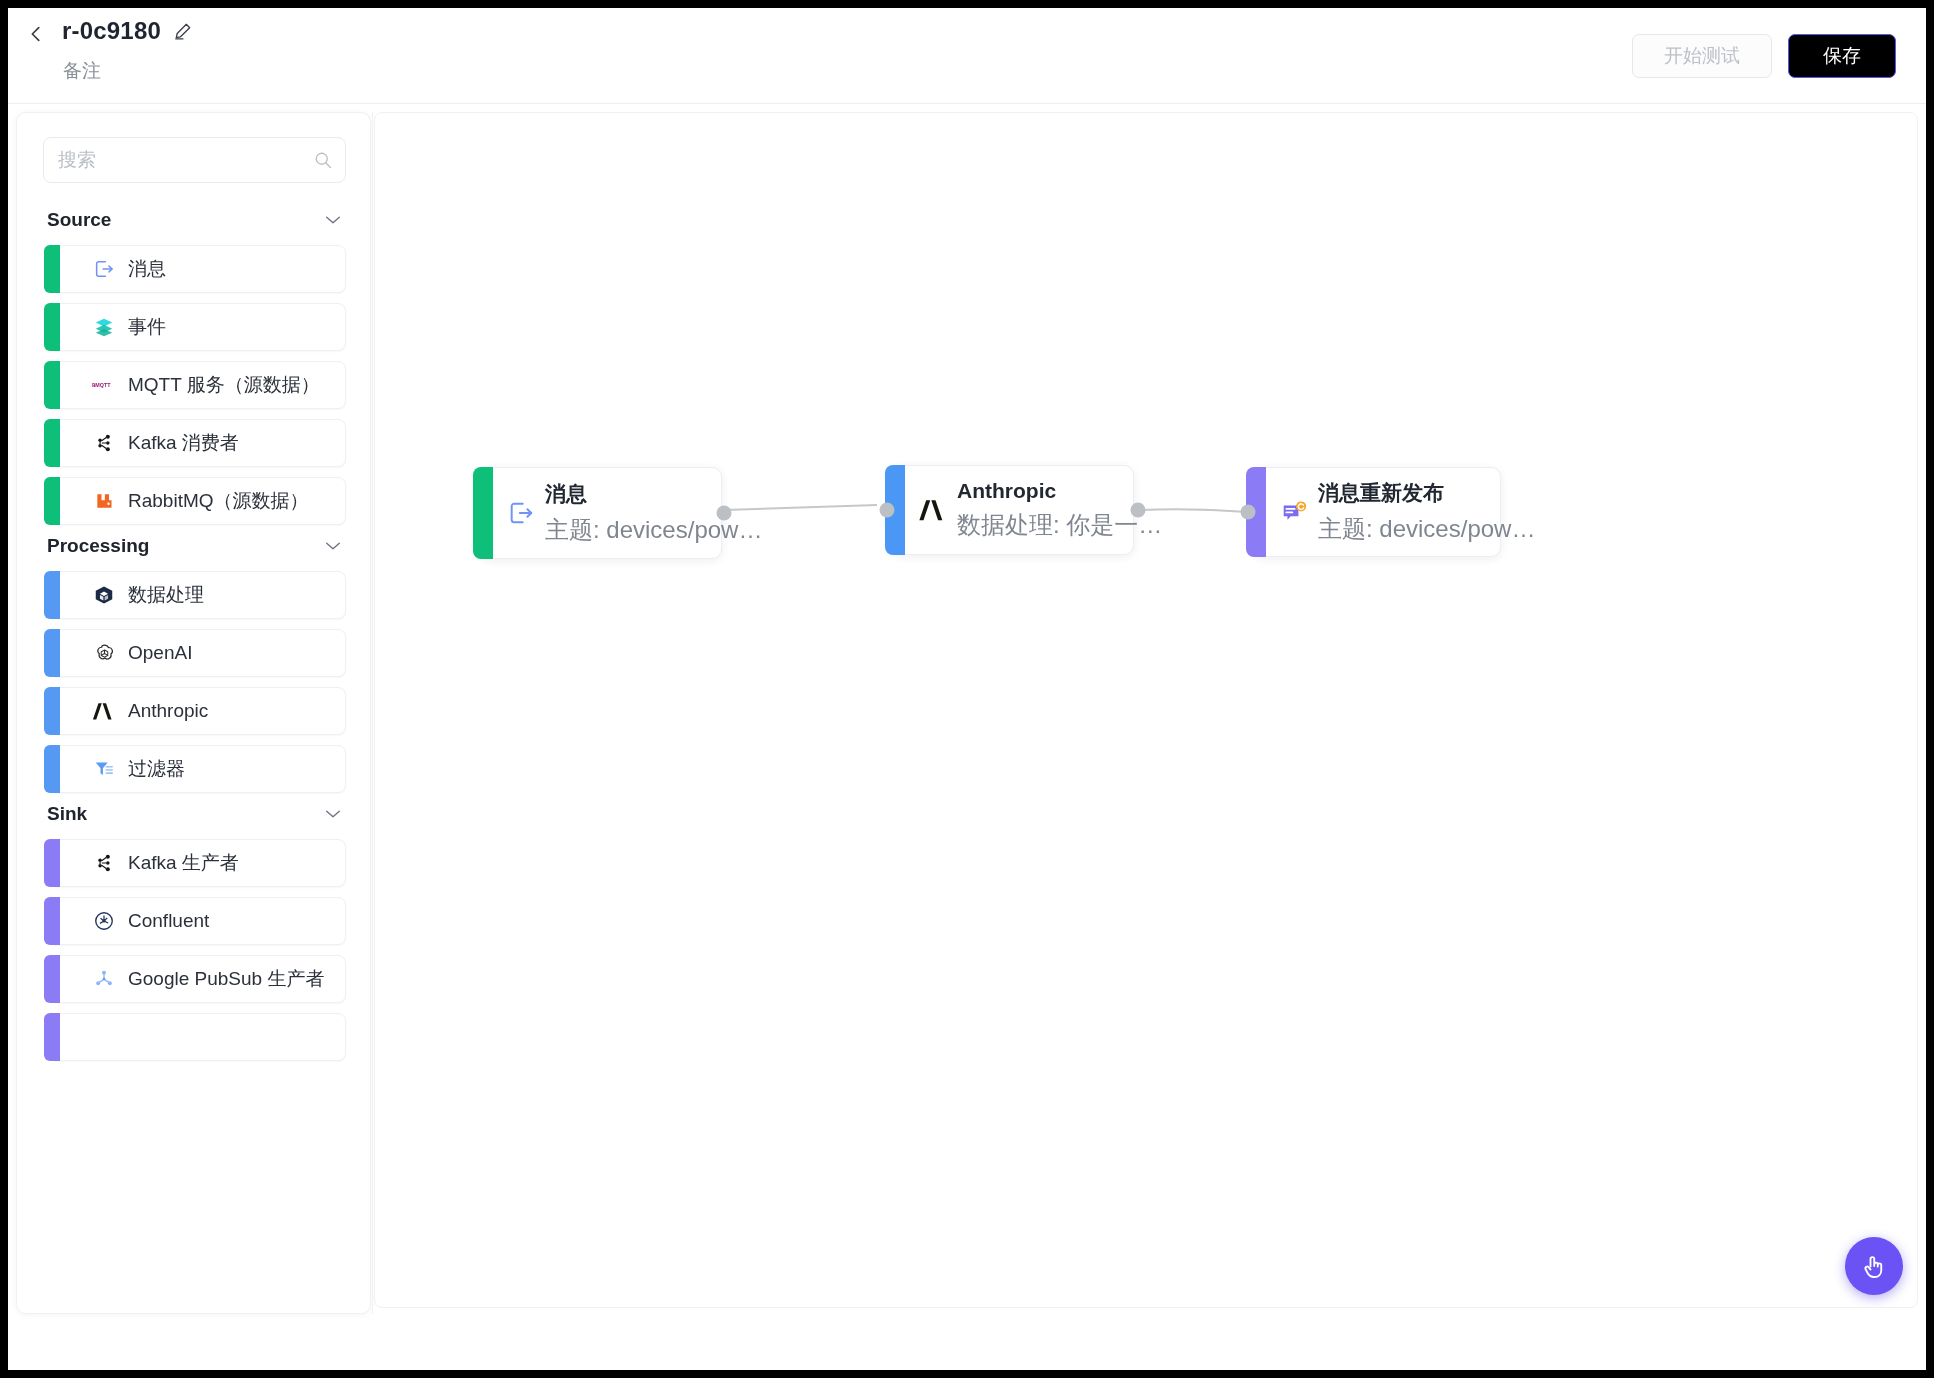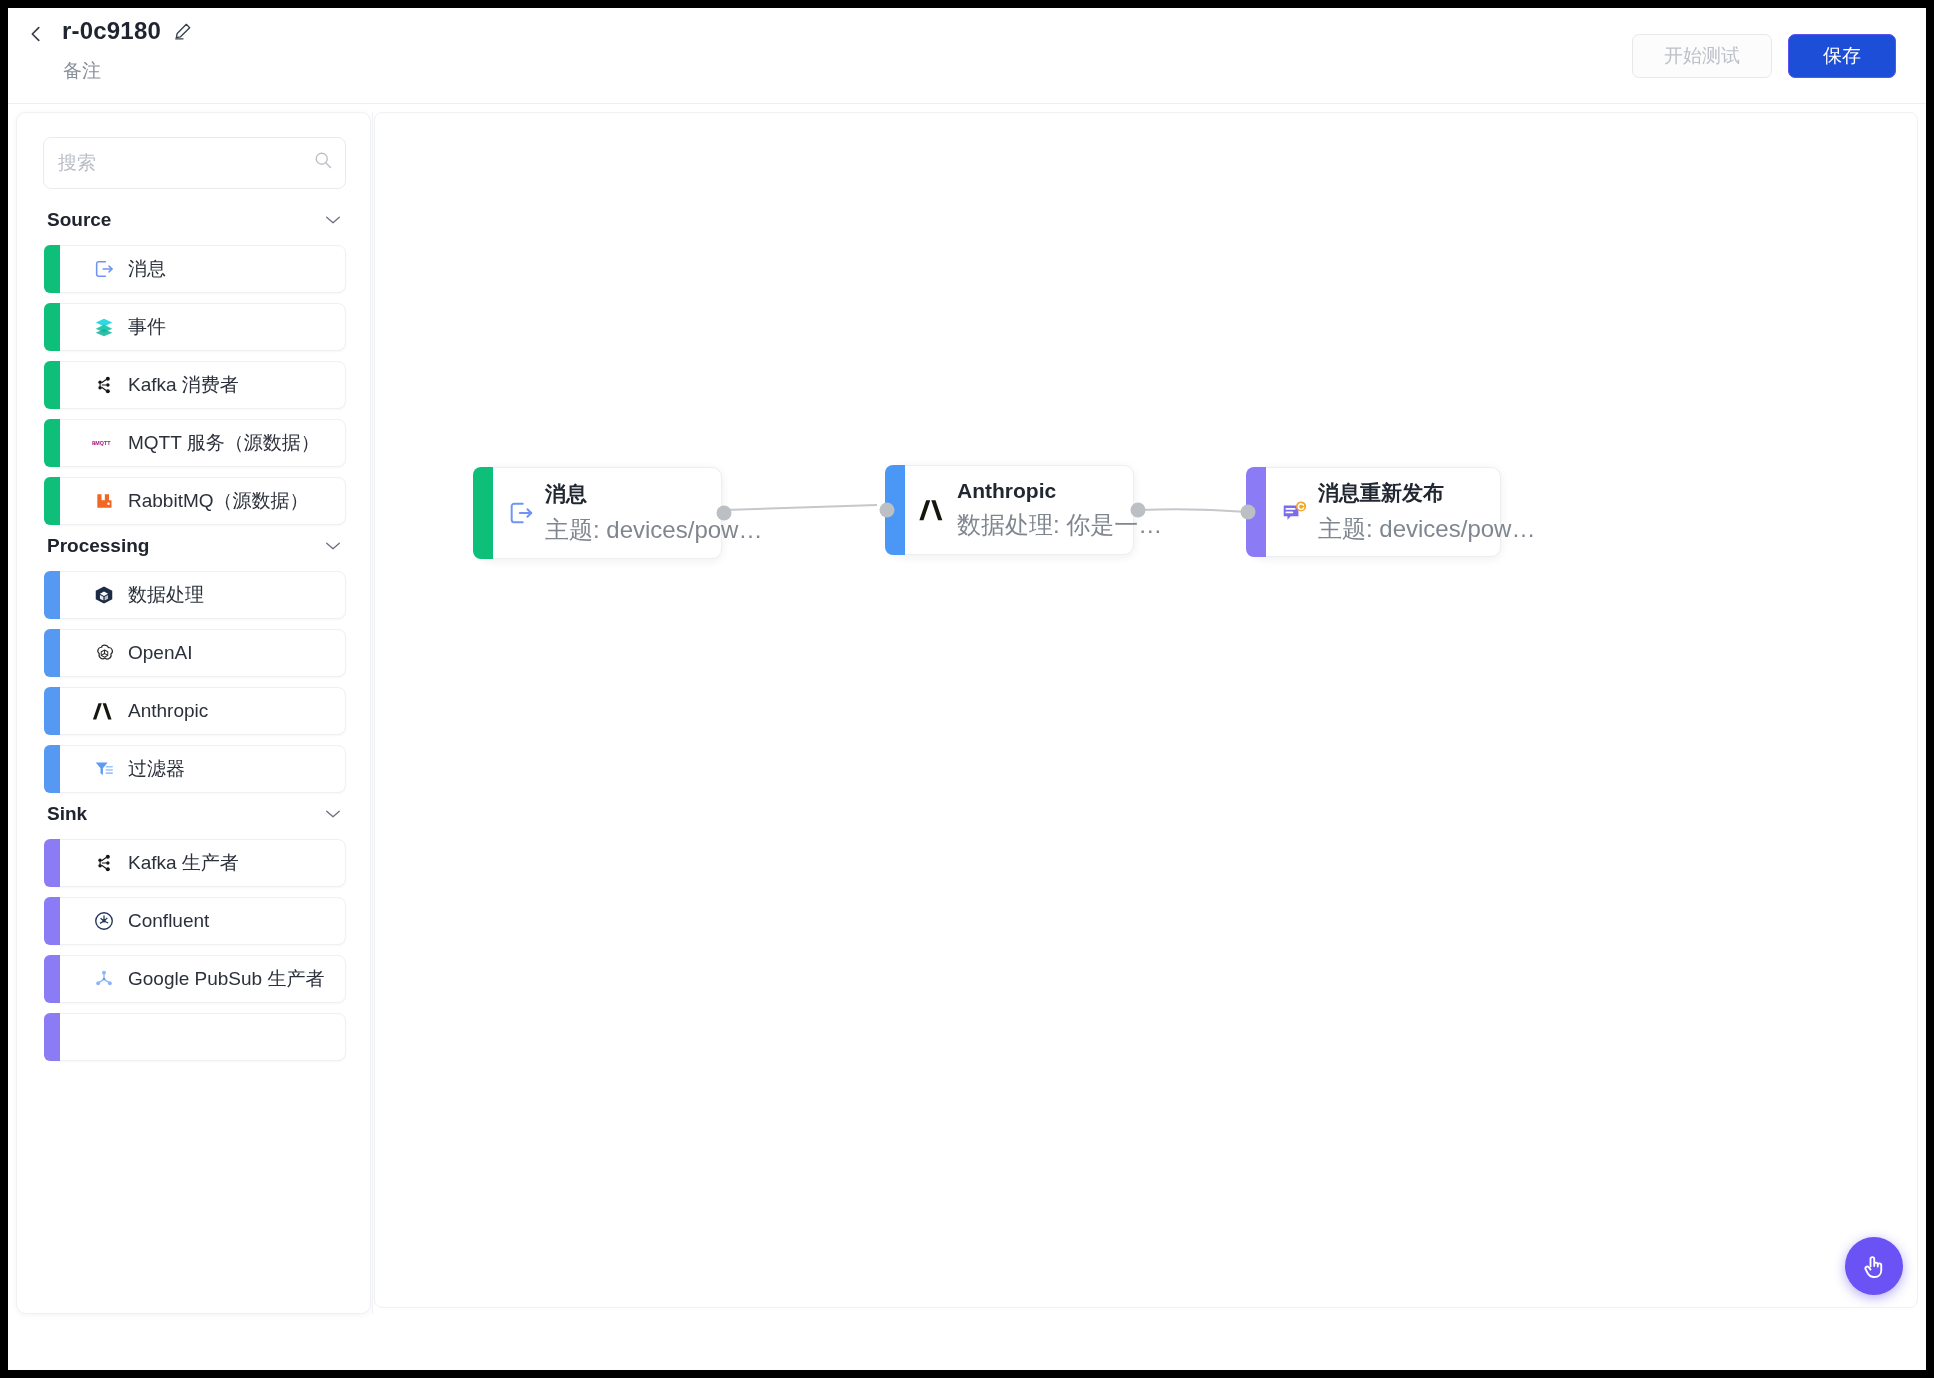--- a/index.html
+++ b/index.html
@@ -47,21 +47,21 @@
   .btn {
     height:44px; border-radius:7px; font-size:19px;
     display:flex; align-items:center; justify-content:center;
     padding:0 26px; cursor:pointer; white-space:nowrap;
   }
   #test-btn {
     background:#fcfcfd; border:1px solid #e6e8ec; color:#bcc0c7;
     min-width:140px;
   }
   #save-btn {
-    background:#1d4ed8; color:#ffffff; border:1px solid #5b53f0;
+    background:#000000; color:#ffffff; border:1px solid #5b53f0;
     min-width:108px; font-weight:400;
   }
 
   
   #sidebar {
     position:absolute; left:8px; top:104px;
     width:355px; height:1202px;
     background:#ffffff;
     border:1px solid #f0f1f4;
     border-radius:10px;
@@ -69,21 +69,21 @@
     overflow:hidden;
   }
   #sidebar-inner {
     position:absolute; left:0; top:0; width:355px; height:1202px;
     padding:24px 26px 0 26px;
   }
   #search-wrap {
     position:relative; height:46px; margin-bottom:26px;
   }
   #search-input {
-    width:100%; height:52px; border:1px solid #e8eaee; border-radius:8px;
+    width:100%; height:46px; border:1px solid #e8eaee; border-radius:8px;
     padding:0 44px 0 14px; font-size:19px; color:#333; outline:none;
     font-family:"Liberation Sans", sans-serif; background:#fff;
   }
   #search-input::placeholder { color:#b9bec6; }
   #search-icon-wrap {
     position:absolute; right:13px; top:13px; width:20px; height:20px;
     pointer-events:none;
   }
   .section-head {
     display:flex; align-items:center; justify-content:space-between;
@@ -250,46 +250,46 @@
             <path d="M12 9.6 L21 13.8 L12 18 L3 13.8 Z" fill="#17c4a8" opacity=".92"></path>
             <path d="M12 14.2 L21 18.2 L12 22.2 L3 18.2 Z" fill="#0fb398" opacity=".85"></path>
           </svg>
         </span>
         <span class="pi-label">事件</span>
       </div>
 
       <div class="palette-item">
         <span class="accent acc-green"></span>
         <span class="pi-icon">
+          <svg viewBox="0 0 56 18" width="30" height="11">
+            <text x="0" y="13.5" font-family="Liberation Sans, sans-serif" font-size="12.5" font-weight="700" fill="#a2197c">℞MQTT</text>
+          </svg>
+        </span>
+        <span class="pi-label">MQTT 服务（源数据）</span>
+      </div>
+
+      <div class="palette-item">
+        <span class="accent acc-green"></span>
+        <span class="pi-icon">
           <svg viewBox="0 0 24 24" width="20" height="20">
             <circle cx="16.6" cy="4.6" r="2.4" fill="#141414"></circle>
             <circle cx="16.6" cy="12" r="2.1" fill="#141414"></circle>
             <circle cx="16.6" cy="19.4" r="2.4" fill="#141414"></circle>
             <circle cx="7.3" cy="8.6" r="2.1" fill="#141414"></circle>
             <circle cx="7.3" cy="15.4" r="2.1" fill="#141414"></circle>
             <path d="M9.2 9.3 L14.6 5.4 M9.2 14.7 L14.6 18.6 M9.4 12 H14.5
                      M7.3 10.6 V13.4" stroke="#141414" stroke-width="1.3"></path>
           </svg>
         </span>
         <span class="pi-label">Kafka 消费者</span>
       </div>
 
       <div class="palette-item">
         <span class="accent acc-green"></span>
         <span class="pi-icon">
-          <svg viewBox="0 0 56 18" width="30" height="11">
-            <text x="0" y="13.5" font-family="Liberation Sans, sans-serif" font-size="12.5" font-weight="700" fill="#a2197c">℞MQTT</text>
-          </svg>
-        </span>
-        <span class="pi-label">MQTT 服务（源数据）</span>
-      </div>
-
-      <div class="palette-item">
-        <span class="accent acc-green"></span>
-        <span class="pi-icon">
           <svg viewBox="0 0 24 24" width="20" height="20">
             <path d="M4 4 H9 V11 H13 V4 H18 V11 H21 V20 H4 Z" fill="#f26522"></path>
             <circle cx="17.4" cy="15.4" r="1.5" fill="#ffffff"></circle>
           </svg>
         </span>
         <span class="pi-label">RabbitMQ（源数据）</span>
       </div>
 
       <div class="section-head">
         <span class="section-title">Processing</span>

